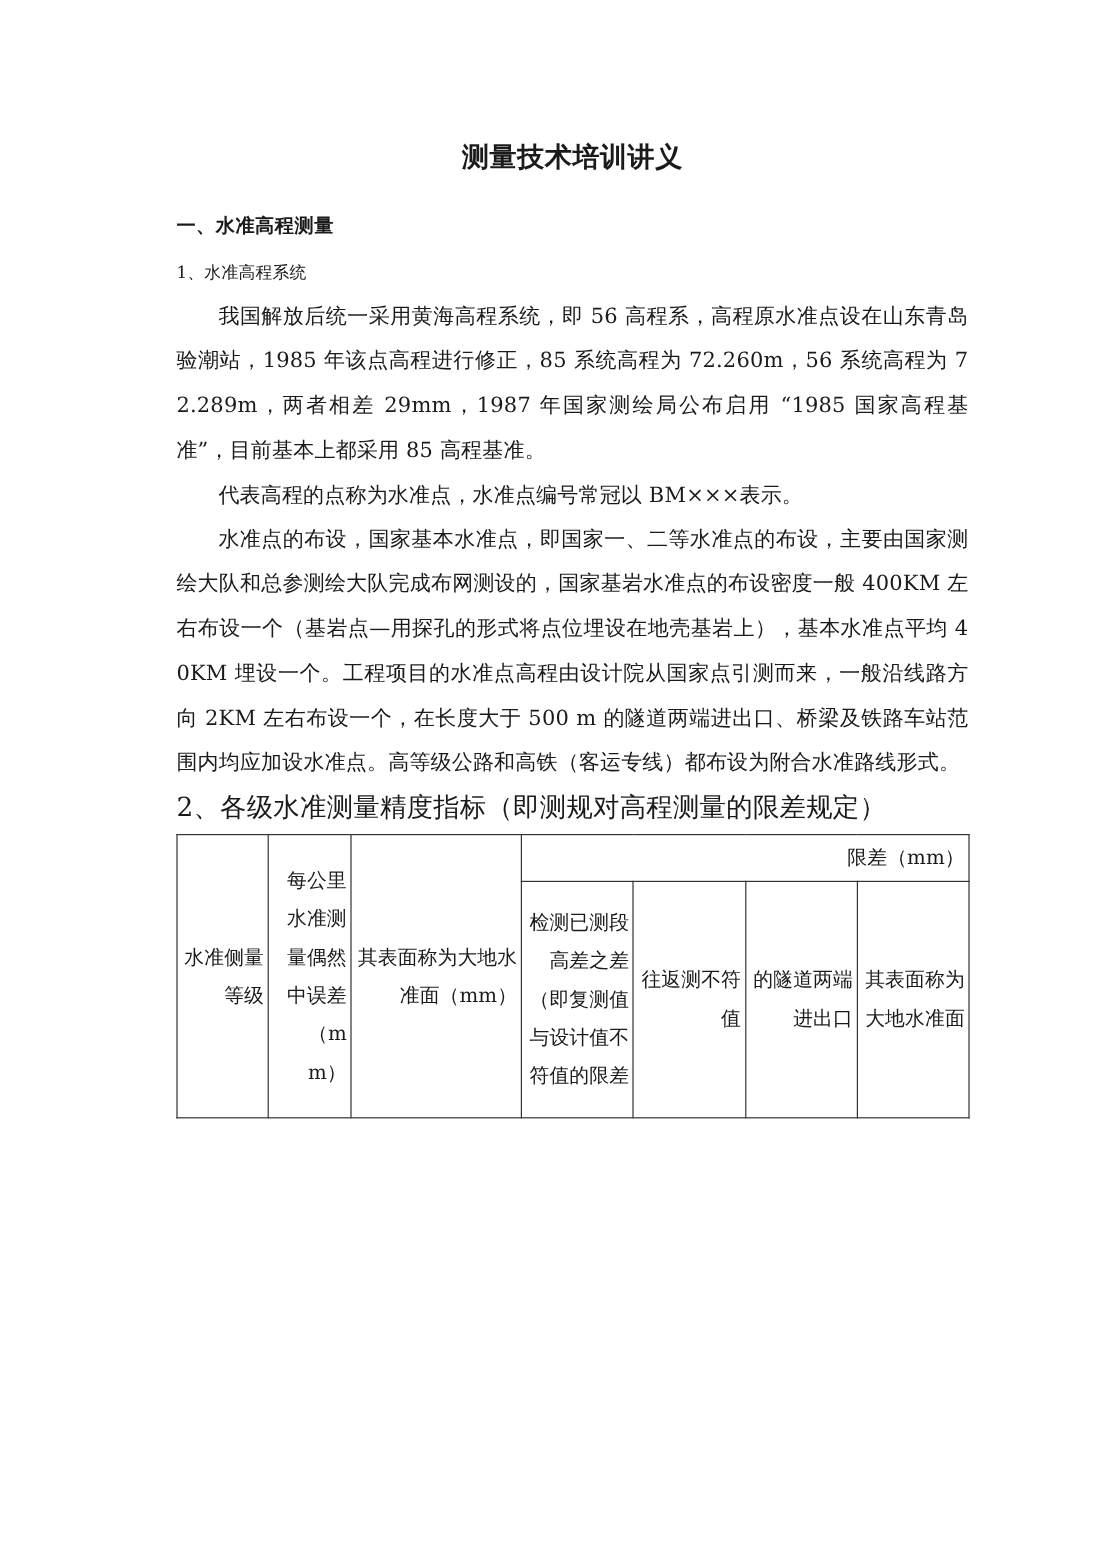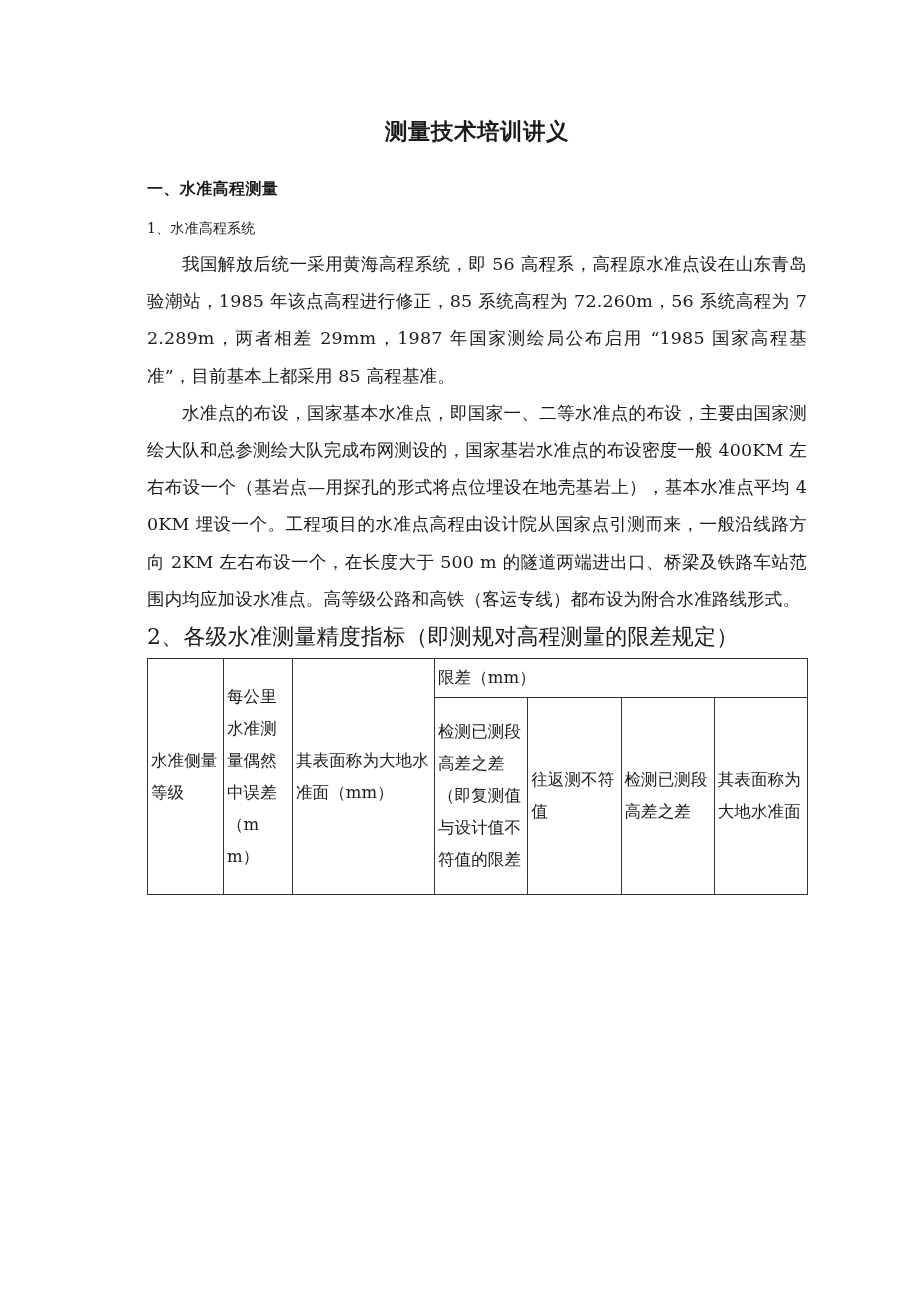--- a/index.html
+++ b/index.html
@@ -89,21 +89,21 @@
   }
   table.limit-table {
     border-collapse: collapse;
     width: 661px;
     table-layout: fixed;
   }
   table.limit-table td {
     border: 1px solid #333;
     font-size: 16.5px;
     line-height: 32px;
-    text-align: left;
+    text-align: right;
     vertical-align: middle;
     padding: 2px 3px;
     letter-spacing: 0.1px;
     word-break: break-all;
   }
   td.c1 { width: 69px; }
   td.c2 { width: 62px; }
   td.c3 { width: 135px; }
   td.c4 { width: 118px; }
   td.c5 { width: 70px; }
@@ -121,38 +121,39 @@
 
     <h1 class="doc-title">测量技术培训讲义</h1>
 
     <h2 class="section-heading">一、水准高程测量</h2>
 
     <p class="sub-heading">1、水准高程系统</p>
 
 
     <p class="para">我国解放后统一采用黄海高程系统，即 56 高程系，高程原水准点设在山东青岛验潮站，1985 年该点高程进行修正，85 系统高程为 72.260m，56 系统高程为 72.289m，两者相差 29mm，1987 年国家测绘局公布启用 “1985 国家高程基准”，目前基本上都采用 85 高程基准。</p>
 
+    <p class="para">代表高程的点称为水准点，水准点编号常冠以 BM×××表示。</p>
 
     <p class="para">水准点的布设，国家基本水准点，即国家一、二等水准点的布设，主要由国家测绘大队和总参测绘大队完成布网测设的，国家基岩水准点的布设密度一般 400KM 左右布设一个（基岩点—用探孔的形式将点位埋设在地壳基岩上），基本水准点平均 40KM 埋设一个。工程项目的水准点高程由设计院从国家点引测而来，一般沿线路方向 2KM 左右布设一个，在长度大于 500 m 的隧道两端进出口、桥梁及铁路车站范围内均应加设水准点。高等级公路和高铁（客运专线）都布设为附合水准路线形式。</p>
 
     <p class="sub-heading-2">2、各级水准测量精度指标（即测规对高程测量的限差规定）</p>
 
     <div class="limit-table-wrap">
       <table class="limit-table">
         <tbody>
           <tr>
             <td class="c1" rowspan="2">水准侧量等级</td>
             <td class="c2" rowspan="2">每公里水准测量偶然中误差（mm）</td>
             <td class="c3" rowspan="2">其表面称为大地水准面（mm）</td>
             <td class="span-head" colspan="4">限差（mm）</td>
           </tr>
           <tr>
             <td class="c4 tall-cell">检测已测段高差之差（即复测值与设计值不符值的限差</td>
             <td class="c5 tall-cell">往返测不符值</td>
-            <td class="c6 tall-cell">检测已测段高差之差</td>
+            <td class="c6 tall-cell">的隧道两端进出口</td>
             <td class="c7 tall-cell">其表面称为大地水准面</td>
           </tr>
         </tbody>
       </table>
     </div>
 
   </div>
 </div>
 
 </body></html>

